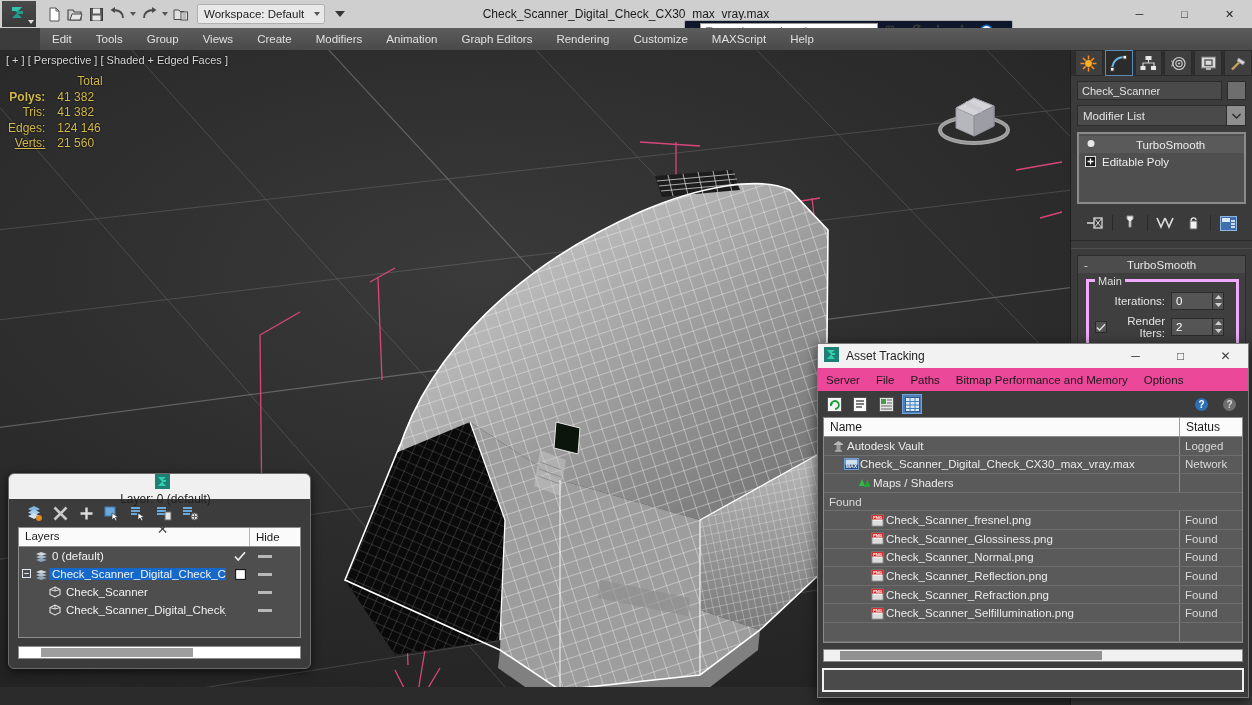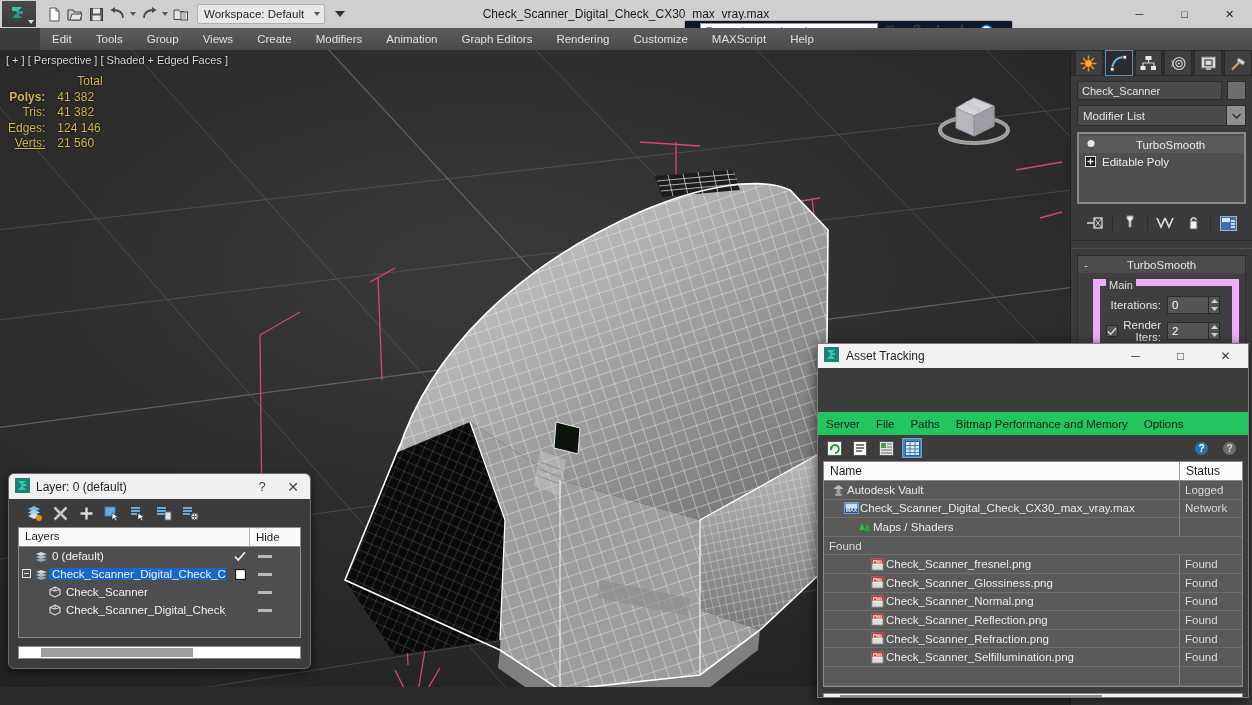--- a/index.html
+++ b/index.html
@@ -152,21 +152,21 @@
   .rollout {
     margin: 6px 6px 0 6px; border: 1px solid #2c2c2c; background: #3f3f3f;
   }
   .rollout-hdr {
     height: 17px; background: #4c4c4c; display: flex; align-items: center;
     color: #e6e6e6; font-size: 11.5px; position: relative;
   }
   .rollout-hdr .minus { position: absolute; left: 6px; color: #ddd; }
   .rollout-hdr .rt { width: 100%; text-align: center; }
   .grp {
-    margin: 6px 6px 0 15px; border: 7px solid #f0abfc; padding: 10px 12px 6px 6px; position: relative;
+    margin: 6px 6px 0 8px; border: 3px solid #f0abfc; padding: 10px 12px 6px 6px; position: relative;
   }
   .grp-title {
     position: absolute; top: -7px; left: 6px; background: #3f3f3f; padding: 0 3px;
     font-size: 11px; color: #ddd;
   }
   .prow { display: flex; align-items: center; margin-bottom: 5px; }
   .prow .plabel { flex: 1; text-align: right; padding-right: 6px; font-size: 11.5px; color: #e4e4e4; }
   .spinbox { display: flex; height: 18px; }
   .spinbox .sv {
     width: 42px; background: #555; border: 1px solid #2b2b2b; color: #fff;
@@ -181,21 +181,21 @@
 
   
   .layerdlg {
     position: absolute; left: 8px; top: 473px; width: 303px; height: 196px;
     background: #3c3c3c; border: 1px solid #6a6a6a; border-radius: 6px;
     box-shadow: 0 3px 10px rgba(0,0,0,.6);
     overflow: hidden;
   }
   .ld-title {
     height: 25px; background: #f0f0f0; display: flex; align-items: center;
-    color: #1f1f1f; font-size: 12px; padding-left: 6px;
+    color: #1f1f1f; font-size: 12px; padding-left: 6px; flex-direction: column;
   }
   .ld-title .t { margin-left: 6px; }
   .ld-title .sp { flex: 1; }
   .ld-help { width: 28px; text-align: center; color: #444; font-size: 13px; }
   .ld-close { width: 34px; text-align: center; color: #444; font-size: 14px; }
   .ld-tools { height: 28px; display: flex; align-items: center; gap: 8px; padding-left: 16px; }
   .ld-tool { width: 18px; height: 18px; display: flex; align-items: center; justify-content: center; }
   .ld-listhdr {
     height: 19px; background: #fafafa; color: #1d1d1d; display: flex; align-items: center;
     font-size: 11.5px; margin: 0 9px; border: 1px solid #8d8d8d; border-bottom: none;
@@ -224,21 +224,21 @@
     box-shadow: 0 3px 12px rgba(0,0,0,.65);
     overflow: hidden;
   }
   .at-title {
     height: 24px; background: #f2f2f2; display: flex; align-items: center;
     color: #1f1f1f; font-size: 12px; padding-left: 6px;
   }
   .at-title .t { margin-left: 7px; }
   .at-title .sp { flex: 1; }
   .at-wb { width: 45px; height: 24px; display: flex; align-items: center; justify-content: center; color: #3a3a3a; }
-  .at-menu { height: 23px; background: #22c55e; display: flex; align-items: center; color: #1a1a1a; font-size: 11.5px; margin-top: 44px; }
+  .at-menu { height: 23px; background: #ec4899; display: flex; align-items: center; color: #1a1a1a; font-size: 11.5px; }
   .at-menu .mi { padding: 0 8px; }
   .at-tools {
     height: 26px; background: #3c3c3c; display: flex; align-items: center; padding-left: 7px; gap: 8px;
   }
   .at-tool { width: 18px; height: 18px; display: flex; align-items: center; justify-content: center; }
   .at-tool.active { background: #4f7fb5; outline: 1px solid #6fa3dd; }
   .at-right-tools { margin-left: auto; display: flex; gap: 10px; padding-right: 10px; }
   .at-hdr {
     height: 20px; background: #fbfbfb; color: #1a1a1a; display: flex; align-items: center;
     font-size: 12px; margin: 0 5px; border: 1px solid #8a8a8a;

